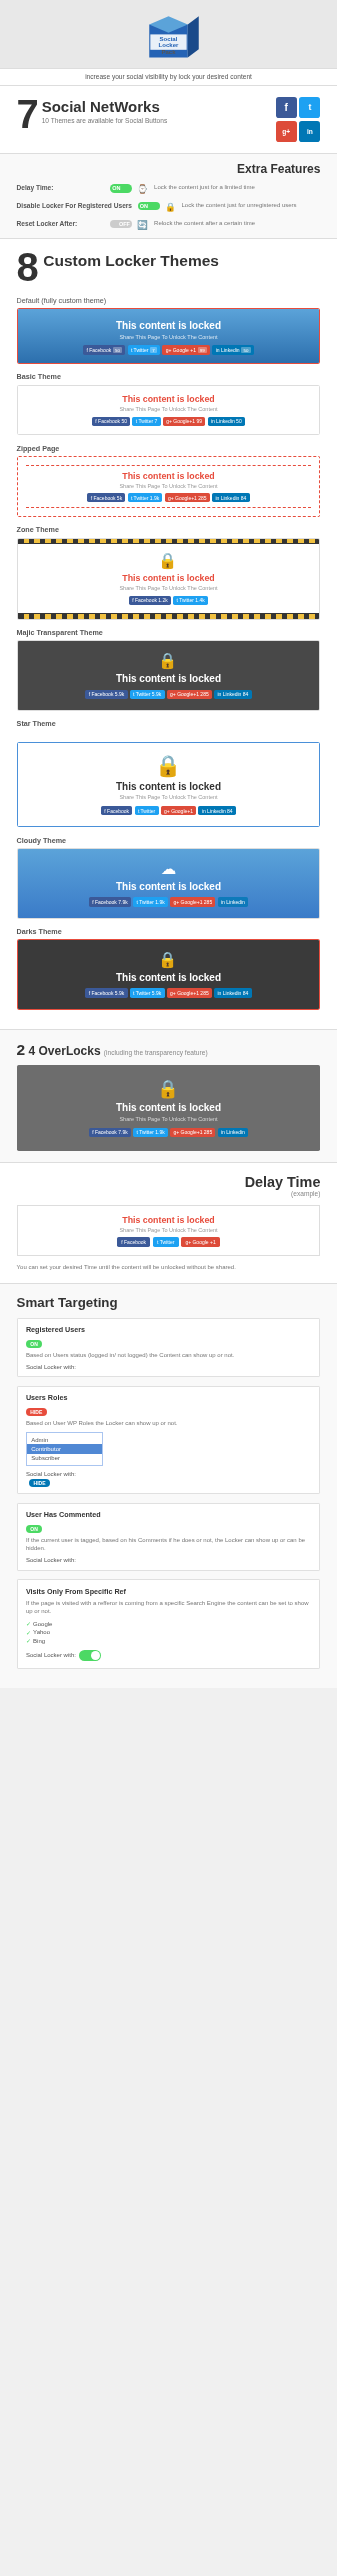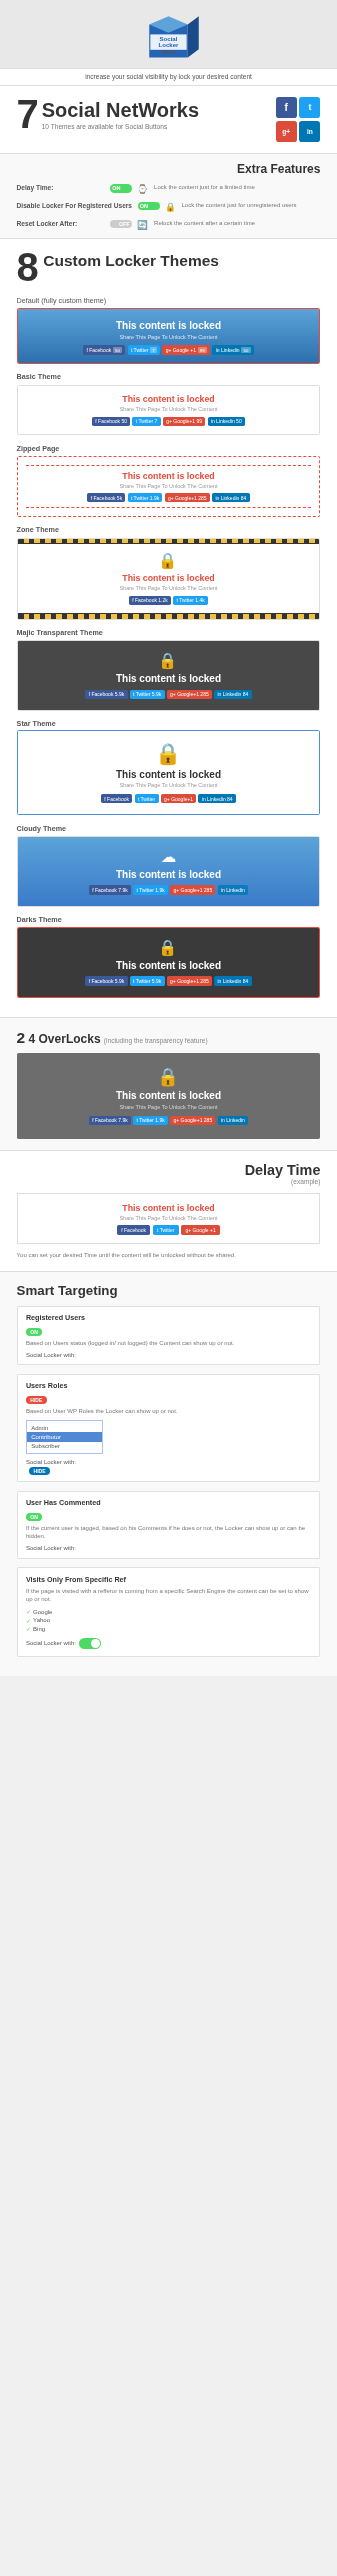--- a/index.html
+++ b/index.html
@@ -39,21 +39,21 @@
   <div class="clearfix">
     <div style="float:right; display:grid; grid-template-columns:1fr 1fr; gap:2.8px; margin-top:2.8px;">
       <div style="width:21px;height:21px;border-radius:2.8px;background:#3b5998;display:flex;align-items:center;justify-content:center;color:white;font-size:10px;font-weight:bold;">f</div>
       <div style="width:21px;height:21px;border-radius:2.8px;background:#1da1f2;display:flex;align-items:center;justify-content:center;color:white;font-size:8.8px;font-weight:bold;">t</div>
       <div style="width:21px;height:21px;border-radius:2.8px;background:#dd4b39;display:flex;align-items:center;justify-content:center;color:white;font-size:6.6px;font-weight:bold;">g+</div>
       <div style="width:21px;height:21px;border-radius:2.8px;background:#0077b5;display:flex;align-items:center;justify-content:center;color:white;font-size:6.6px;font-weight:bold;">in</div>
     </div>
     <div>
       <span style="font-size:40px;font-weight:bold;color:#333;line-height:1;float:left;margin-right:2.8px;">7</span>
       <div style="overflow:hidden; padding-top:4.4px;">
-        <div style="font-size:20px;font-weight:bold;color:#333;line-height:1.1;">Social NetWorks</div>
+        <div style="font-size:15px;font-weight:bold;color:#333;line-height:1.1;">Social NetWorks</div>
         <div style="font-size:6.6px;color:#777;margin-top:2.2px;">10 Themes are available for Social Buttons</div>
       </div>
     </div>
   </div>
 </div>
 
 <div style="background:#f9f9f9; padding:8.3px 16.6px; border-bottom:0.6px solid #ddd;">
   <div style="text-align:right; font-size:12px; font-weight:bold; color:#333; margin-bottom:8.3px;">Extra Features</div>
 
   <div style="display:flex; align-items:flex-start; margin-bottom:7.7px; gap:5.5px;">
@@ -164,21 +164,21 @@
       <div style="font-size:10px;font-weight:bold;color:white;margin-bottom:5.5px;">This content is locked</div>
       <div style="display:flex;gap:2.2px;justify-content:center;flex-wrap:wrap;">
         <div style="background:#3b5998;border-radius:1.7px;padding:1.7px 3.3px;font-size:5px;color:white;cursor:pointer;">f Facebook 5.9k</div>
         <div style="background:#1da1f2;border-radius:1.7px;padding:1.7px 3.3px;font-size:5px;color:white;cursor:pointer;">t Twitter 5.9k</div>
         <div style="background:#dd4b39;border-radius:1.7px;padding:1.7px 3.3px;font-size:5px;color:white;cursor:pointer;">g+ Google+1 285</div>
         <div style="background:#0077b5;border-radius:1.7px;padding:1.7px 3.3px;font-size:5px;color:white;cursor:pointer;">in Linkedin 84</div>
       </div>
     </div>
   </div>
 
-  <div style="font-size:7.2px;font-weight:bold;color:#555;margin-bottom:2px;">Star Theme</div>
+  <div style="font-size:7.2px;font-weight:bold;color:#555;margin-bottom:14px;">Star Theme</div>
   <div style="border:1.1px solid #4a90d9; border-radius:1.7px; margin-bottom:8.3px; overflow:hidden;">
     <div style="background:#fff; padding:11px 8.3px; text-align:center;">
       <div style="font-size:21px;color:#4a90d9;margin-bottom:2.8px;">🔒</div>
       <div style="font-size:10px;font-weight:bold;color:#333;margin-bottom:2.2px;">This content is locked</div>
       <div style="font-size:5.5px;color:#999;margin-bottom:5.5px;">Share This Page To Unlock The Content</div>
       <div style="display:flex;gap:2.2px;justify-content:center;flex-wrap:wrap;">
         <div style="background:#3b5998;border-radius:1.7px;padding:1.7px 3.3px;font-size:5px;color:white;cursor:pointer;">f Facebook</div>
         <div style="background:#1da1f2;border-radius:1.7px;padding:1.7px 3.3px;font-size:5px;color:white;cursor:pointer;">t Twitter</div>
         <div style="background:#dd4b39;border-radius:1.7px;padding:1.7px 3.3px;font-size:5px;color:white;cursor:pointer;">g+ Google+1</div>
         <div style="background:#0077b5;border-radius:1.7px;padding:1.7px 3.3px;font-size:5px;color:white;cursor:pointer;">in Linkedin 84</div>

